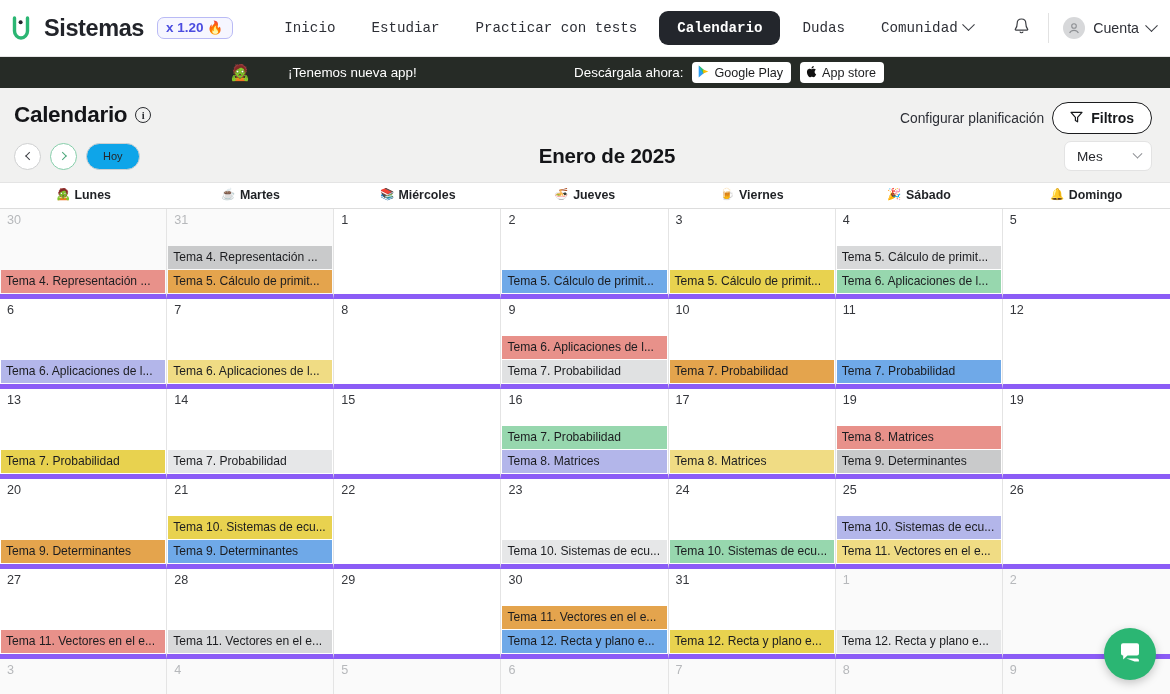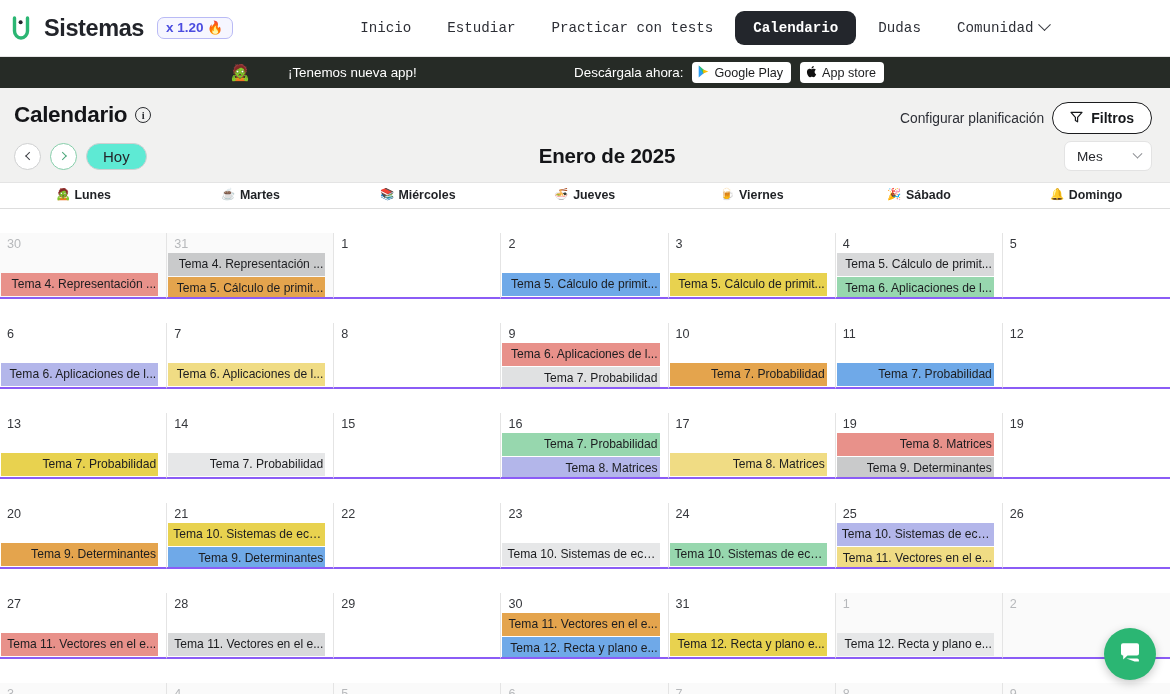--- a/index.html
+++ b/index.html
@@ -235,24 +235,24 @@
     border-top: 1.4px solid #3e4045;
     border-left: 1.4px solid #3e4045;
     display: inline-block;
   }
   .arrow-l { transform: rotate(-45deg) translate(1px, 1px); }
   .arrow-r { transform: rotate(135deg) translate(1px, 1px); }
   .round-btn.next .arrow-r { border-color: #4aa779; }
   .today-btn {
     border: 1.3px solid #cfd0d1;
     border-radius: 18px;
-    background: #5eead4;
+    background: #0ea5e9;
     height: 27px;
     padding: 0 16px;
-    font-size: 15px;
+    font-size: 11px;
     color: #25272b;
     cursor: pointer;
     display: flex; align-items: center;
   }
   .month-title {
     position: absolute;
     left: 0; right: 0;
     text-align: center;
     font-size: 20.5px;
     font-weight: 700;
@@ -307,28 +307,27 @@
   }
   .dow .emo { font-size: 11.5px; line-height: 1; }
 
   .grid {
     display: grid;
     grid-template-columns: repeat(7, 1fr);
     grid-auto-rows: 90px;
   }
   .cell {
     border-right: 1px solid #e4e4e4;
-    border-bottom: 2px solid #8b5cf6;
+    border-bottom: 5px solid #8b5cf6;
     background: #ffffff;
-    padding: 4px 7px 0 0;
+    padding: 4px 0 0 0;
     position: relative;
     display: flex;
     flex-direction: column;
     overflow: hidden;
-    margin-top: 24px;
   }
   .cell:nth-child(7n) { border-right: none; }
   .cell.other { background: #fafafa; }
   .daynum {
     font-size: 12.6px;
     color: #35373c;
     padding-left: 7px;
     line-height: 1.25;
   }
   .cell.other .daynum { color: #b6b8bb; }
@@ -342,21 +341,20 @@
   .event {
     font-size: 12.1px;
     line-height: 1;
     padding: 5px 2px 6px 5px;
     white-space: nowrap;
     overflow: hidden;
     text-overflow: ellipsis;
     color: #1c1d20;
     cursor: pointer;
     margin: 0 1px;
-    text-align: right;
   }
 
   
   .chat-widget {
     position: fixed;
     right: 14px;
     bottom: 14px;
     width: 52px; height: 52px;
     border-radius: 50%;
     background: #2bb673;
@@ -400,20 +398,41 @@
       </a>
       <a class="navlink">
         <span>Dudas</span>
       </a>
       <a class="navlink">
         <span>Comunidad</span>
         <span class="chev"></span>
       </a>
     </nav>
 
+  <div class="nav-right">
+    <div class="bell-btn">
+      <span>
+        <svg width="17" height="18" viewBox="0 0 17 18">
+          <path d="M8.5 2 C5.8 2 4.2 3.9 4.2 6.3 C4.2 9.6 3.1 11.2 2.4 12.1 C2.1 12.5 2.4 13.1 2.9 13.1 L14.1 13.1 C14.6 13.1 14.9 12.5 14.6 12.1 C13.9 11.2 12.8 9.6 12.8 6.3 C12.8 3.9 11.2 2 8.5 2 Z" fill="none" stroke="#3b3d42" stroke-width="1.2"></path>
+          <path d="M6.9 14.6 A1.7 1.7 0 0 0 10.1 14.6" fill="none" stroke="#3b3d42" stroke-width="1.2"></path>
+        </svg>
+      </span>
+    </div>
+    <div class="nav-divider"></div>
+    <div class="account">
+      <span class="avatar">
+        <svg width="14" height="14" viewBox="0 0 14 14">
+          <circle cx="7" cy="5" r="2.3" fill="none" stroke="#8e9094" stroke-width="1.1"></circle>
+          <path d="M2.6 12 A4.8 4.3 0 0 1 11.4 12" fill="none" stroke="#8e9094" stroke-width="1.1"></path>
+        </svg>
+      </span>
+      <span>Cuenta</span>
+      <span class="chev"></span>
+    </div>
+  </div>
 </div>
 
 <div class="promo">
   <div class="promo-left">
     <span class="promo-mascot">🧟</span>
     <span class="promo-text">¡Tenemos nueva app!</span>
   </div>
   <div class="promo-right">
     <span class="promo-dl">Descárgala ahora:</span>
     <a class="store-btn">

